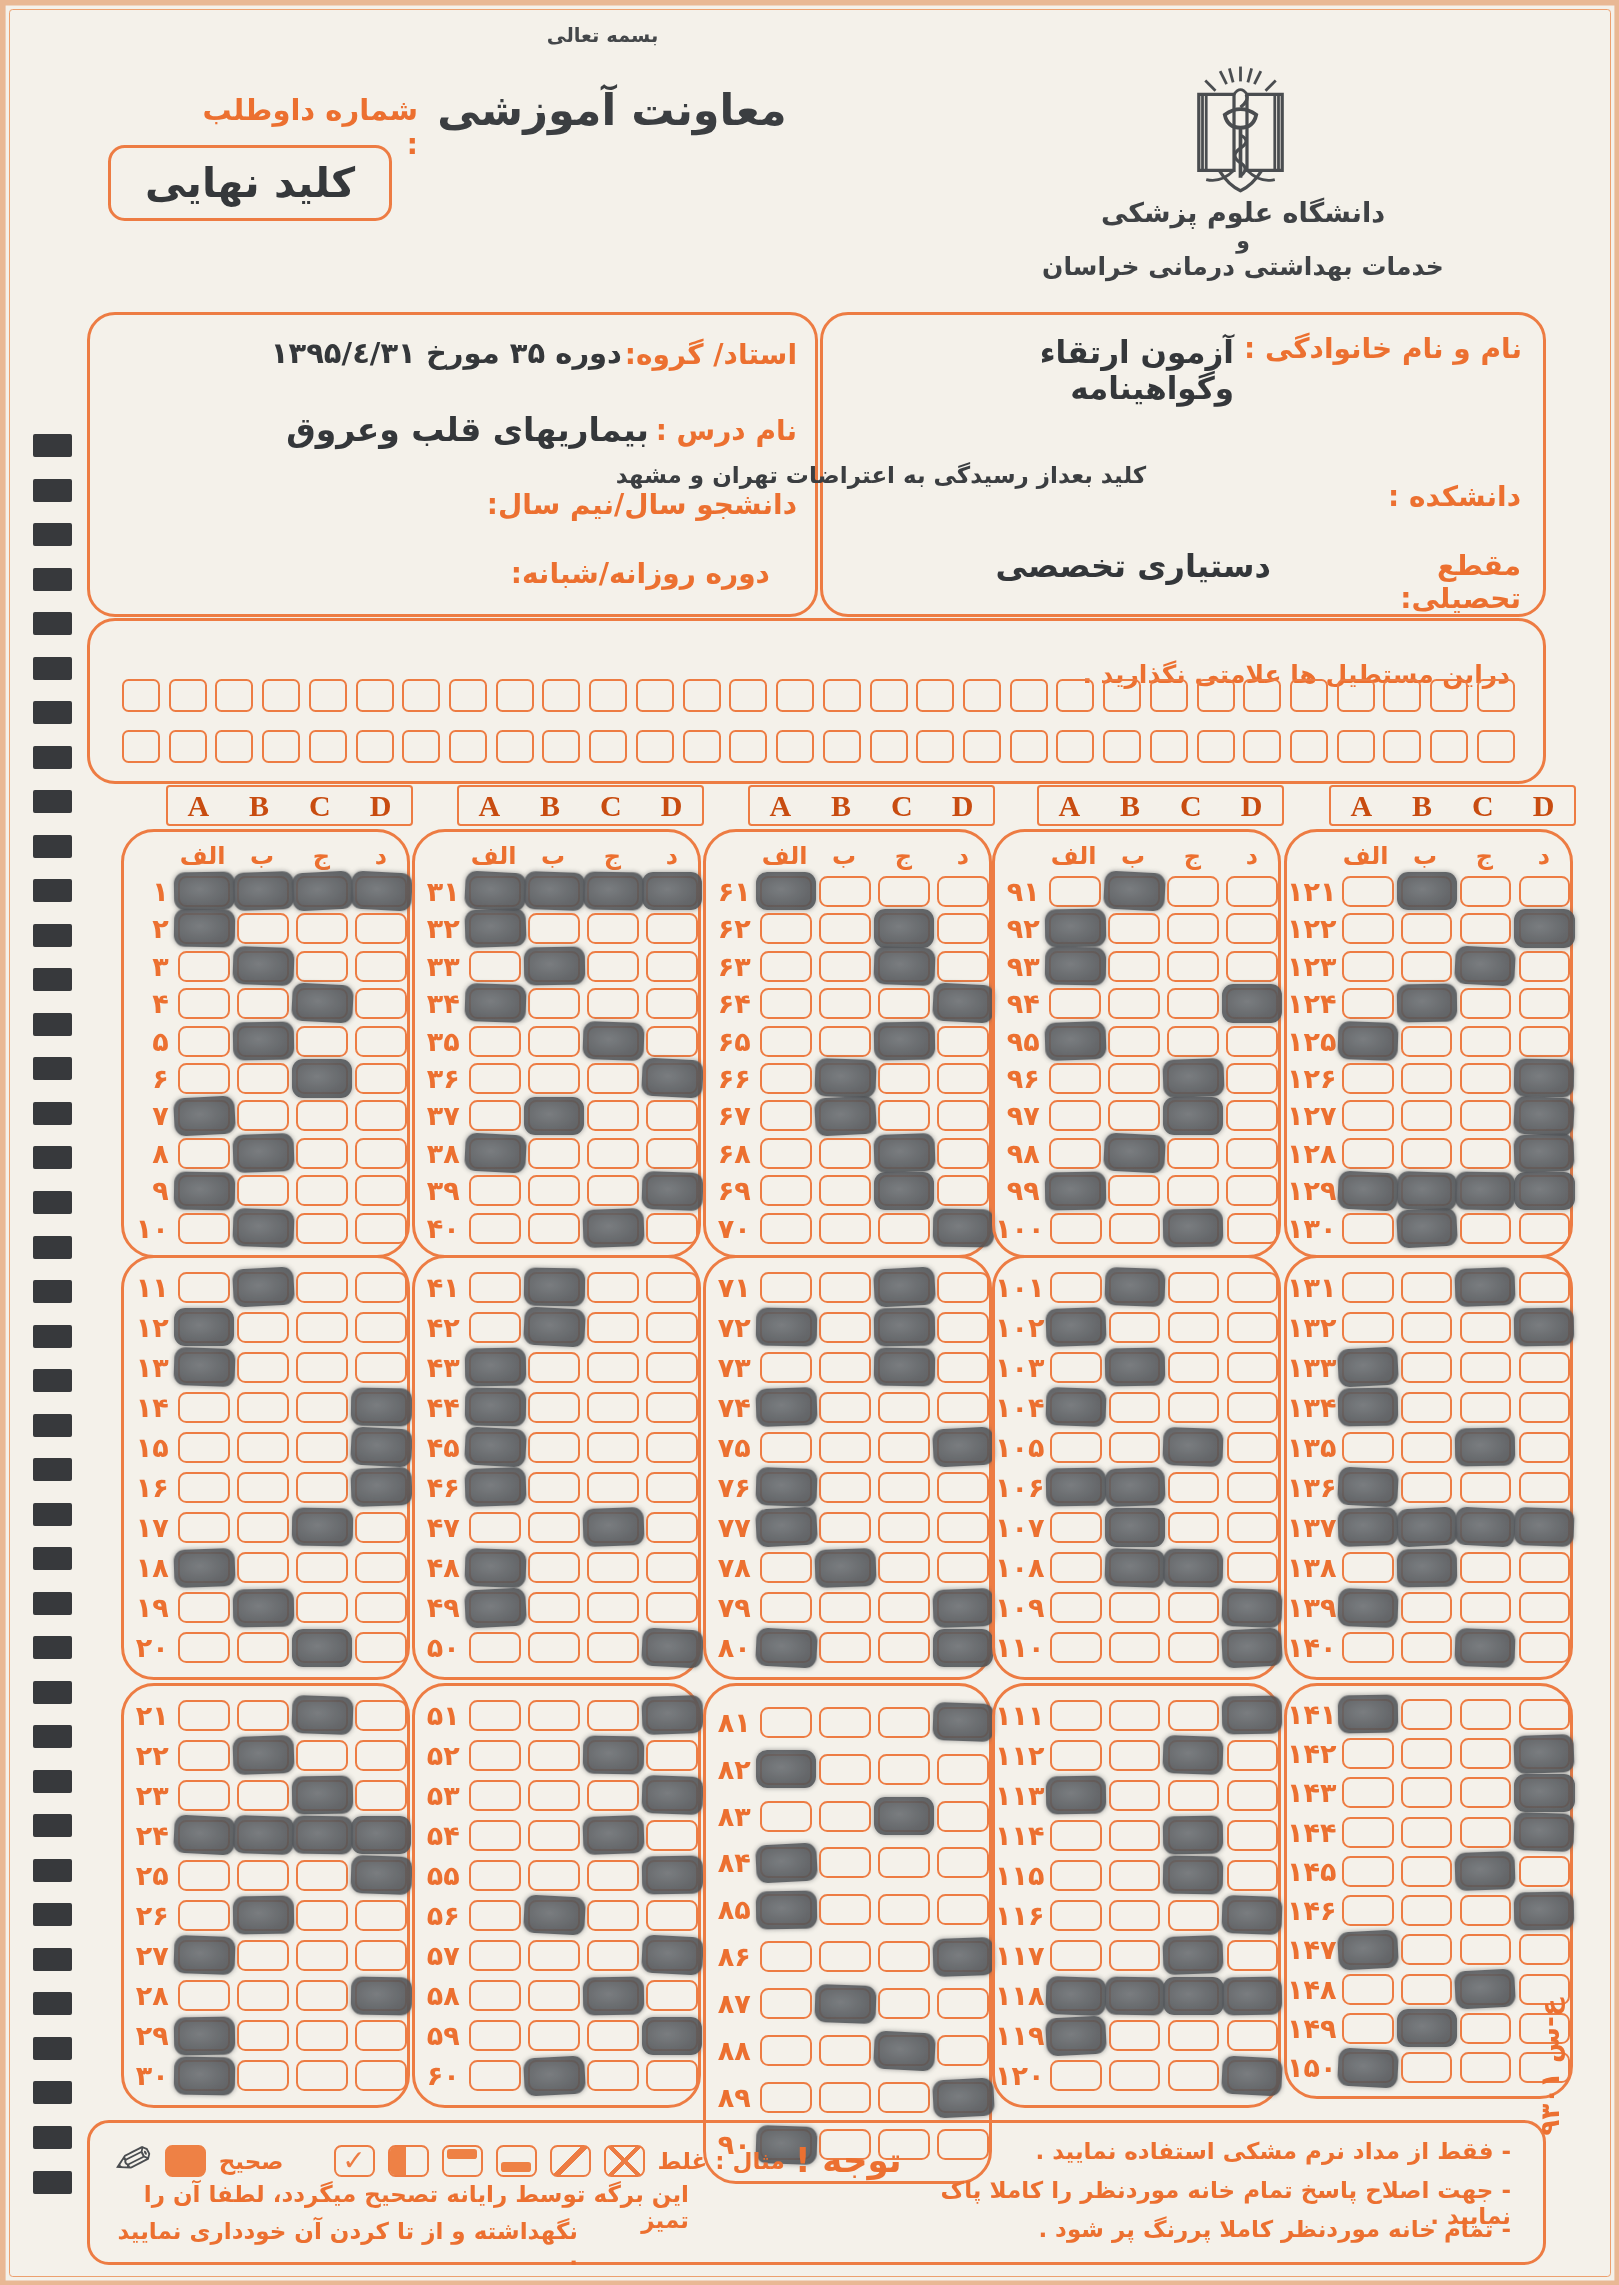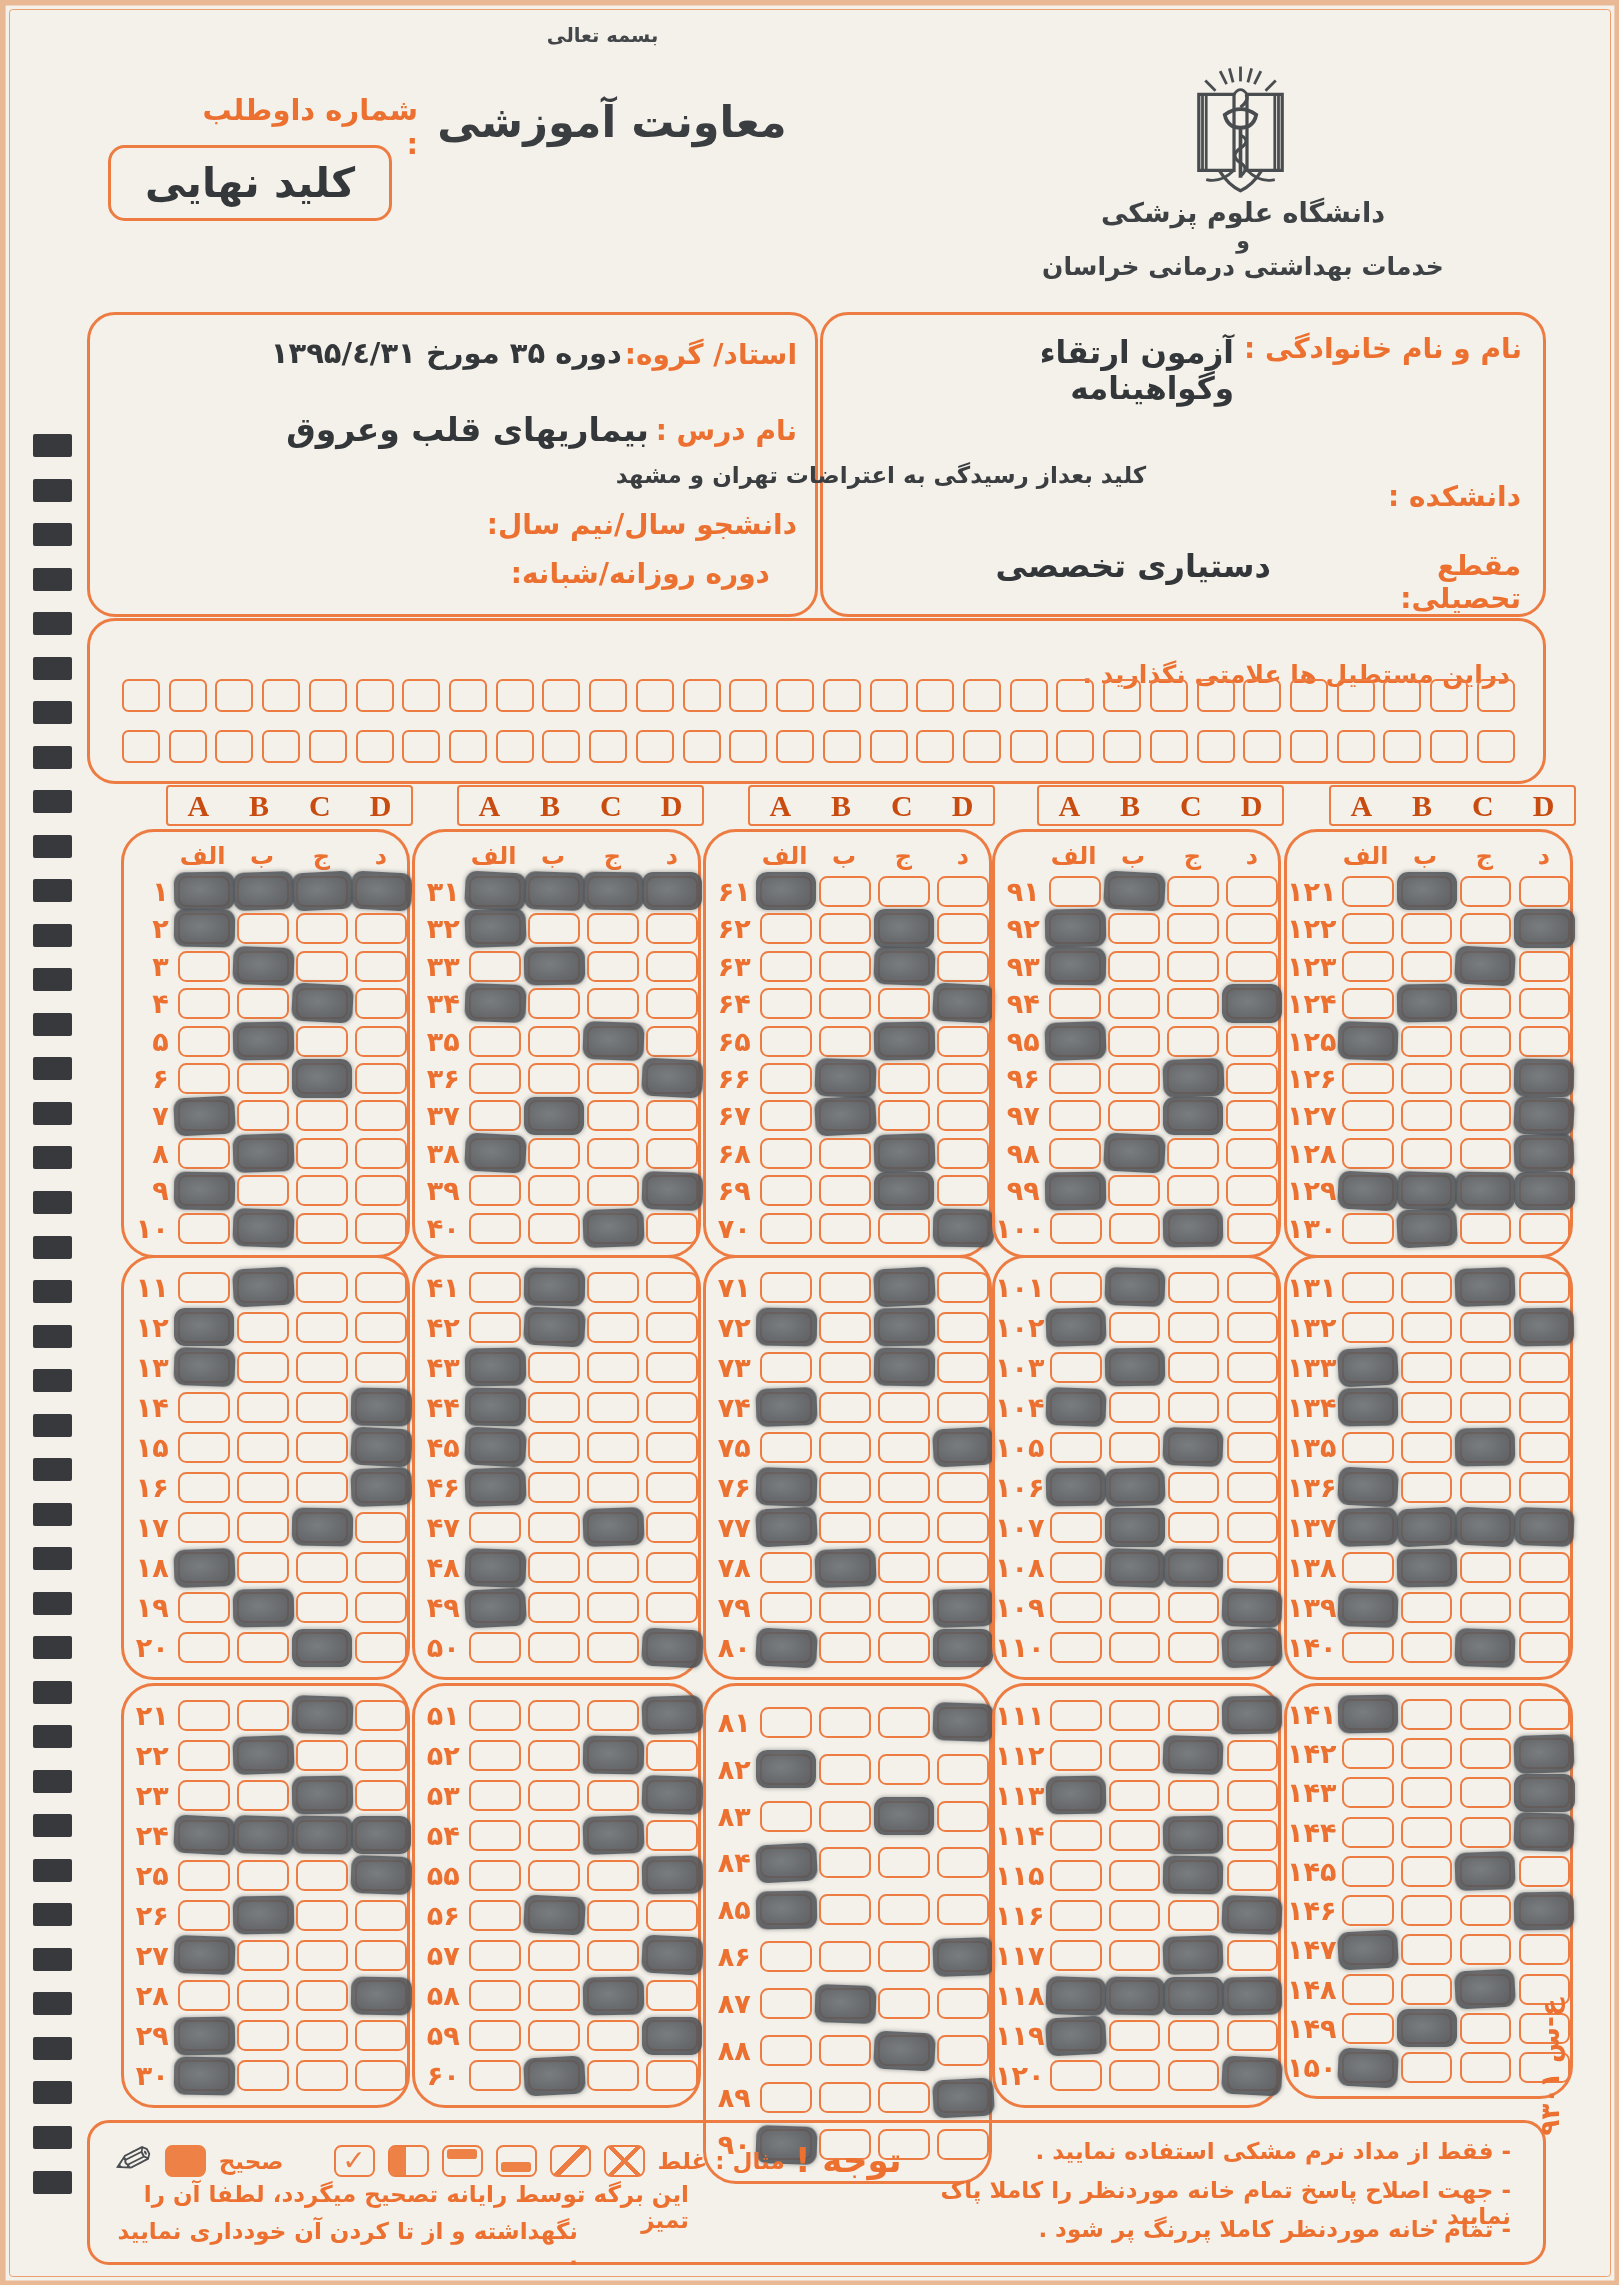--- a/index.html
+++ b/index.html
@@ -7,21 +7,21 @@
         font-family:"DejaVu Sans","Liberation Sans",sans-serif;box-shadow:inset 0 0 0 5.6px #e9b894;}
   .page::after{content:"";position:absolute;inset:9.3px;border:1.9px solid #eda06e;pointer-events:none;border-radius:3.7px;}
   .abs{position:absolute;}
   .rtl{direction:rtl;unicode-bidi:plaintext;}
   .orange{color:#ec7030;}
   .obox{border:3.2px solid #ed7c43;border-radius:28px;background:transparent;}
   
   .tmark{position:absolute;left:33px;width:39px;height:23px;background:#37393c;border-radius:1.9px;}
   
   .bismillah{top:24px;left:482px;width:241px;text-align:center;font-size:19.5px;font-weight:bold;color:#44474a;}
-  .main-title{top:85px;left:371px;width:482px;text-align:center;font-size:43px;font-weight:bold;color:#3b3e41;margin-top:12px;}
+  .main-title{top:85px;left:371px;width:482px;text-align:center;font-size:43px;font-weight:bold;color:#3b3e41;}
   .cand-label{top:93px;left:186px;width:232px;text-align:right;font-size:29px;font-weight:bold;}
   .keybox{top:145px;left:108px;width:278px;height:70px;border:3.7px solid #ed7c43;border-radius:16.7px;
           display:flex;align-items:center;justify-content:center;font-size:41px;font-weight:bold;color:#35383b;}
   .uni{left:1011px;width:464px;text-align:center;font-weight:bold;color:#3f4245;}
   
   .fieldlabel{font-weight:bold;font-size:28px;color:#ec7030;}
   .fieldvalue{font-weight:bold;font-size:31px;color:#34373a;}
   .smallnote{font-weight:bold;font-size:23px;color:#3b3e41;}
   
   .strip-caption{font-size:25px;font-weight:bold;color:#ec7030;}
@@ -153,21 +153,21 @@
   <div class="abs fieldvalue rtl" style="top:334px;left:909px;width:325px;text-align:right;">آزمون ارتقاء وگواهینامه</div>
   <div class="abs fieldlabel rtl" style="top:480px;left:1373px;width:148px;text-align:right;">دانشکده :</div>
   <div class="abs smallnote rtl" style="top:462px;left:612px;width:538px;text-align:center;">کلید بعداز رسیدگی به اعتراضات تهران و مشهد</div>
   <div class="abs fieldlabel rtl" style="top:549px;left:1317px;width:204px;text-align:right;">مقطع تحصیلی:</div>
   <div class="abs fieldvalue rtl" style="top:547px;left:965px;width:306px;text-align:right;font-size:32px;">دستیاری تخصصی</div>
 
   <div class="abs fieldlabel rtl" style="top:338px;left:621px;width:176px;text-align:right;">استاد/ گروه:</div>
   <div class="abs fieldvalue rtl" style="top:336px;left:186px;width:436px;text-align:right;font-size:29px;">دوره ۳۵ مورخ ۱۳۹۵/٤/۳۱</div>
   <div class="abs fieldlabel rtl" style="top:414px;left:649px;width:148px;text-align:right;">نام درس :</div>
   <div class="abs fieldvalue rtl" style="top:410px;left:278px;width:371px;text-align:right;font-size:33px;">بیماریهای قلب وعروق</div>
-  <div class="abs fieldlabel rtl" style="top:488px;left:482px;width:315px;text-align:right;margin-top:20px;">دانشجو سال/نیم سال:</div>
+  <div class="abs fieldlabel rtl" style="top:488px;left:482px;width:315px;text-align:right;">دانشجو سال/نیم سال:</div>
   <div class="abs fieldlabel rtl" style="top:557px;left:492px;width:278px;text-align:right;">دوره روزانه/شبانه:</div>
 
   <div class="abs obox" style="top:618px;left:87px;width:1453px;height:160px;">
     <div class="abs strip-caption rtl" style="top:11px;right:33px;margin-top:28px;">دراین مستطیل ها علامتی نگذارید .</div>
     <div class="sqrow" id="sqrow1" style="top:58px;">
         <div class="sq"></div>
         <div class="sq"></div>
         <div class="sq"></div>
         <div class="sq"></div>
         <div class="sq"></div>

